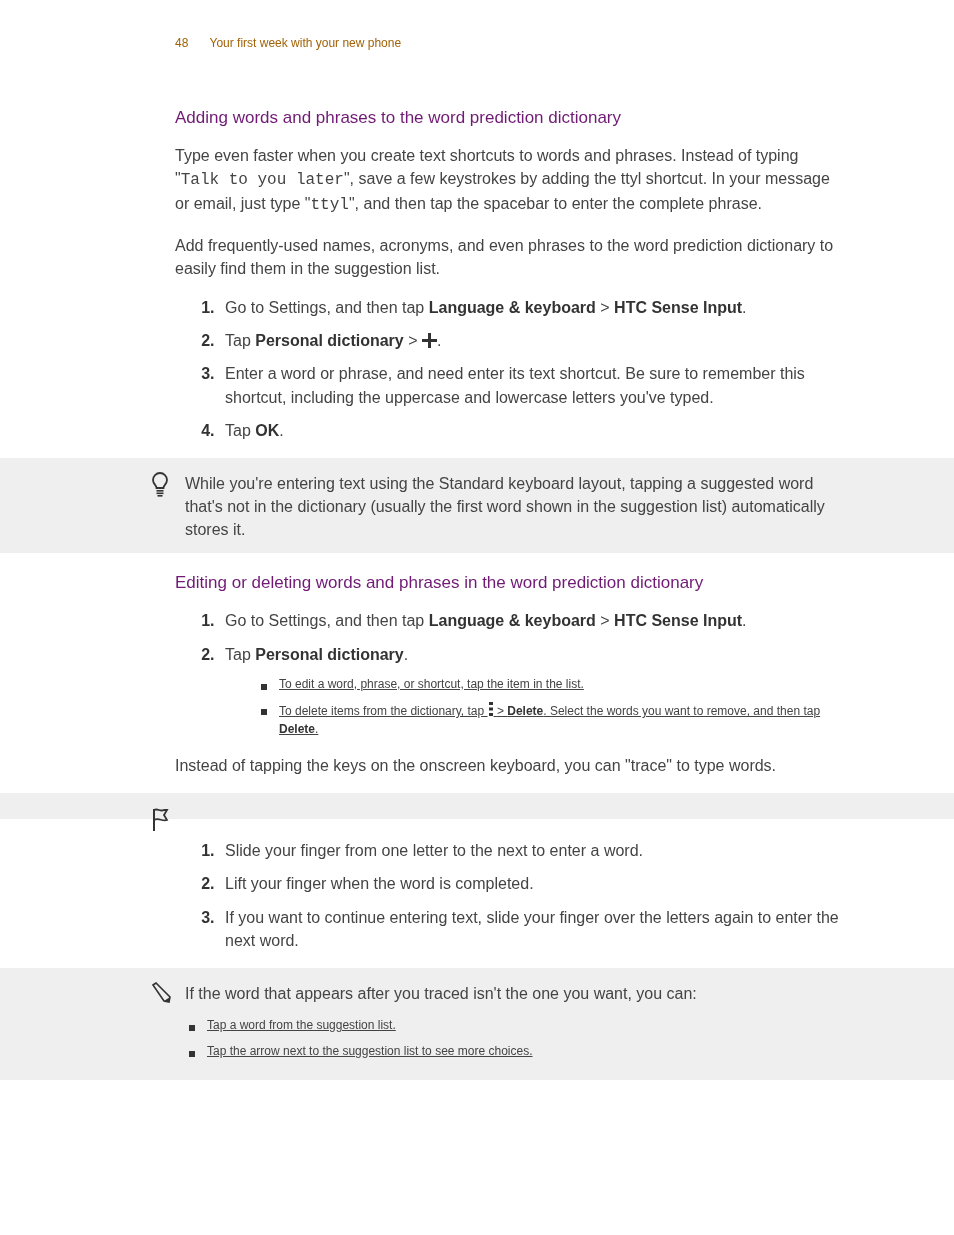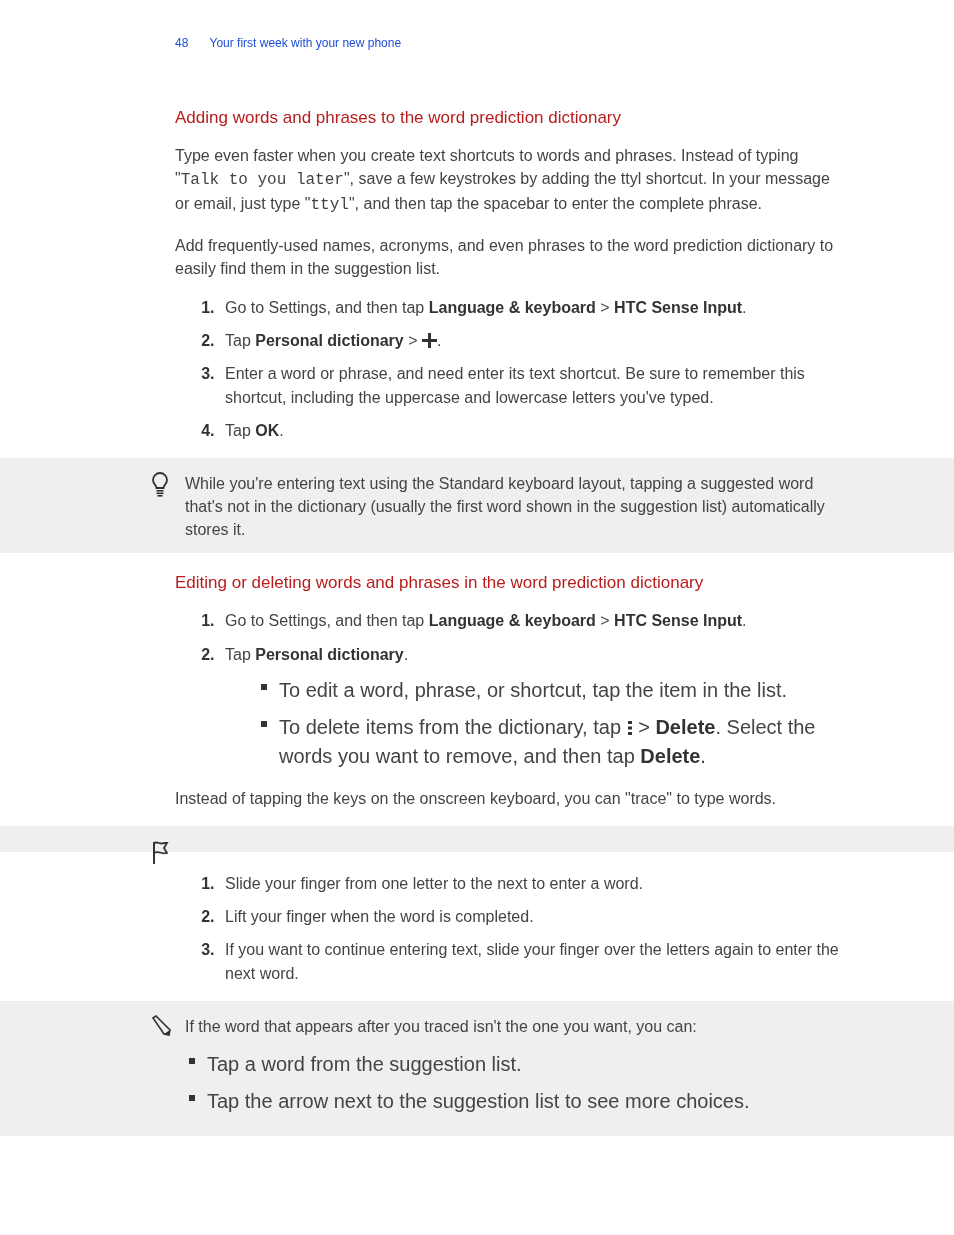--- a/index.html
+++ b/index.html
@@ -10,30 +10,30 @@
   }
   .page {
     width: 954px;
     min-height: 1235px;
     box-sizing: border-box;
     padding: 36px 112px 60px 175px;
     position: relative;
   }
   .header {
     font-size: 12px;
-    color: #1d4ed8;
+    color: #a16207;
     margin-bottom: 58px;
   }
   .header .pn {
     margin-right: 18px;
   }
   .h2 {
     font-size: 17px;
     font-weight: 400;
-    color: #b91c1c;
+    color: #701a75;
     margin: 0 0 16px 0;
   }
   p {
     font-size: 16px;
     line-height: 1.45;
     margin: 0 0 16px 0;
     color: #444;
   }
   .mono {
     font-family: "Courier New", monospace;
@@ -58,25 +58,26 @@
     font-weight: 600;
     color: #333;
   }
   ul.sub {
     list-style: none;
     margin: 10px 0 0 0;
     padding-left: 36px;
   }
   ul.sub > li {
     position: relative;
-    font-size: 20px;
+    font-size: 12px;
     line-height: 1.45;
     margin-bottom: 8px;
     color: #444;
     padding-left: 18px;
+    text-decoration: underline;
   }
   ul.sub > li::before {
     content: "";
     position: absolute;
     left: 0;
     top: 8px;
     width: 6px;
     height: 6px;
     background: #333;
   }

